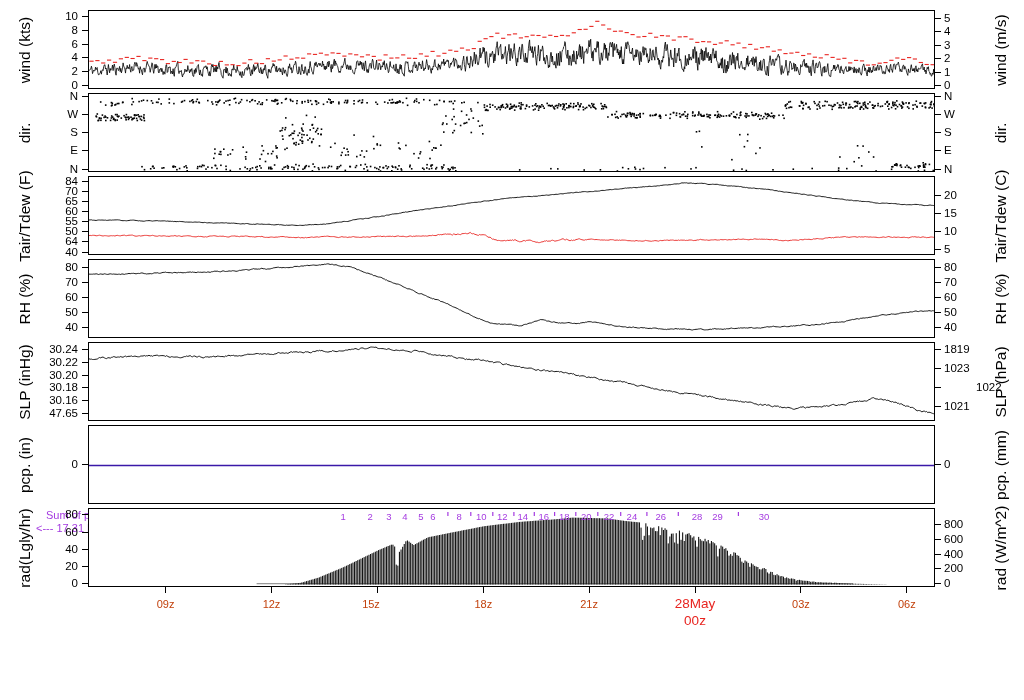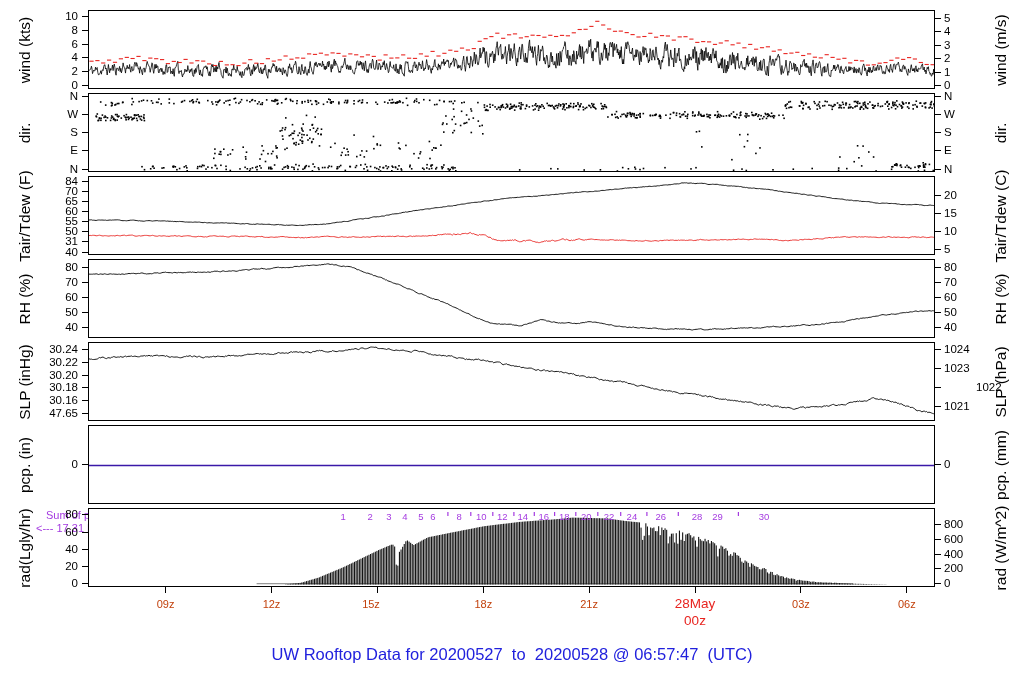--- a/index.html
+++ b/index.html
@@ -18,21 +18,20 @@
   #title-text{position:absolute;left:0;right:0;top:645px;text-align:center;
        font-size:16.5px;white-space:pre;}
 </style>
 </head>
 <body>
 
 <div id="chart">
   <div class="ann" id="wind-note" style="left: 103px; top: 8px; color: rgb(232, 36, 32);">10 min. peak winds in red</div>
   <div class="ann" id="rad-note1" style="left: 46px; top: 509px; color: rgb(164, 58, 224);">Sum of previous day</div>
   <div class="ann" id="rad-note2" style="left: 36px; top: 522px; color: rgb(164, 58, 224);">&lt;--- 17.31 MJoules/m^2</div>
-  <div id="title-text" style="color: rgb(33, 33, 221);">UW Rooftop Data for 20200527  to  20200528 @ 06:57:47  (UTC)</div>
 <div class="panel" style="left: 88px; top: 10px; width: 847px; height: 79px;">
       <svg width="847" height="79" viewBox="0 0 847 79">
         <path d="M0.0 59.5 L0.6 59.2 L1.2 58.3 L1.8 58.0 L2.4 55.2 L2.9 57.0 L3.5 62.6 L4.1 60.8 L4.7 59.1 L5.3 59.9 L5.9 59.9 L6.5 56.2 L7.1 58.7 L7.6 57.3 L8.2 56.5 L8.8 61.4 L9.4 63.7 L10.0 63.8 L10.6 62.6 L11.2 62.1 L11.8 59.7 L12.4 63.2 L12.9 60.1 L13.5 58.7 L14.1 59.6 L14.7 55.6 L15.3 54.0 L15.9 53.6 L16.5 58.0 L17.1 57.0 L17.6 60.3 L18.2 64.0 L18.8 58.7 L19.4 53.5 L20.0 58.0 L20.6 61.8 L21.2 57.4 L21.8 59.4 L22.4 58.1 L22.9 57.3 L23.5 54.0 L24.1 59.6 L24.7 55.1 L25.3 53.1 L25.9 56.6 L26.5 62.0 L27.1 64.2 L27.6 57.3 L28.2 57.4 L28.8 57.1 L29.4 59.6 L30.0 58.4 L30.6 55.4 L31.2 60.6 L31.8 57.3 L32.4 61.9 L32.9 60.0 L33.5 57.1 L34.1 51.9 L34.7 55.1 L35.3 56.3 L35.9 58.0 L36.5 62.1 L37.1 56.9 L37.6 57.6 L38.2 54.3 L38.8 57.4 L39.4 56.3 L40.0 57.9 L40.6 53.5 L41.2 58.4 L41.8 61.2 L42.3 57.3 L42.9 55.5 L43.5 59.8 L44.1 59.4 L44.7 59.2 L45.3 53.2 L45.9 51.2 L46.5 52.5 L47.1 55.4 L47.6 51.6 L48.2 53.2 L48.8 55.6 L49.4 58.2 L50.0 57.3 L50.6 62.2 L51.2 55.6 L51.8 58.3 L52.3 58.6 L52.9 61.7 L53.5 63.8 L54.1 57.9 L54.7 57.1 L55.3 57.0 L55.9 61.3 L56.5 58.6 L57.1 56.7 L57.6 53.0 L58.2 50.4 L58.8 52.9 L59.4 54.1 L60.0 55.1 L60.6 56.5 L61.2 61.3 L61.8 57.9 L62.3 56.3 L62.9 51.8 L63.5 52.6 L64.1 59.1 L64.7 62.3 L65.3 58.6 L65.9 53.4 L66.5 57.4 L67.1 53.3 L67.6 57.0 L68.2 54.9 L68.8 55.0 L69.4 61.1 L70.0 62.0 L70.6 58.5 L71.2 58.5 L71.8 57.2 L72.3 60.7 L72.9 57.4 L73.5 59.9 L74.1 63.6 L74.7 60.6 L75.3 60.9 L75.9 63.2 L76.5 57.7 L77.1 53.7 L77.6 53.7 L78.2 61.5 L78.8 60.9 L79.4 56.2 L80.0 56.8 L80.6 55.8 L81.2 56.0 L81.8 62.7 L82.3 60.8 L82.9 60.0 L83.5 63.0 L84.1 57.7 L84.7 62.9 L85.3 65.3 L85.9 56.8 L86.5 56.7 L87.1 55.6 L87.6 53.7 L88.2 51.9 L88.8 50.3 L89.4 59.4 L90.0 62.6 L90.6 59.8 L91.2 60.4 L91.8 60.5 L92.3 59.4 L92.9 63.9 L93.5 66.0 L94.1 62.9 L94.7 63.3 L95.3 62.0 L95.9 58.1 L96.5 59.4 L97.1 60.9 L97.6 58.9 L98.2 60.3 L98.8 54.6 L99.4 58.9 L100.0 59.5 L100.6 61.9 L101.2 58.4 L101.8 60.6 L102.3 59.1 L102.9 57.5 L103.5 63.5 L104.1 65.1 L104.7 65.5 L105.3 58.8 L105.9 62.7 L106.5 57.5 L107.1 61.4 L107.6 58.8 L108.2 55.4 L108.8 54.6 L109.4 53.5 L110.0 60.4 L110.6 64.0 L111.2 58.9 L111.8 61.9 L112.3 64.5 L112.9 63.4 L113.5 65.4 L114.1 58.1 L114.7 57.1 L115.3 55.7 L115.9 56.5 L116.5 55.0 L117.1 54.8 L117.6 58.1 L118.2 55.8 L118.8 60.3 L119.4 62.8 L120.0 64.8 L120.6 60.6 L121.2 65.1 L121.8 61.4 L122.3 55.3 L122.9 53.3 L123.5 56.0 L124.1 53.6 L124.7 61.1 L125.3 59.8 L125.9 56.6 L126.5 60.5 L127.1 54.7 L127.6 60.8 L128.2 56.0 L128.8 57.9 L129.4 54.0 L130.0 51.4 L130.6 56.5 L131.2 58.3 L131.8 59.5 L132.3 63.7 L132.9 64.8 L133.5 66.4 L134.1 67.2 L134.7 58.6 L135.3 58.5 L135.9 58.2 L136.5 61.6 L137.0 55.9 L137.6 62.1 L138.2 57.2 L138.8 60.7 L139.4 64.7 L140.0 62.7 L140.6 62.4 L141.2 64.7 L141.8 63.5 L142.3 65.4 L142.9 58.2 L143.5 58.0 L144.1 59.2 L144.7 54.1 L145.3 58.4 L145.9 58.3 L146.5 58.5 L147.0 61.6 L147.6 60.6 L148.2 55.3 L148.8 59.6 L149.4 59.8 L150.0 60.7 L150.6 64.1 L151.2 64.6 L151.8 60.7 L152.3 65.2 L152.9 66.7 L153.5 60.5 L154.1 63.6 L154.7 64.6 L155.3 62.8 L155.9 58.1 L156.5 57.7 L157.0 57.4 L157.6 56.5 L158.2 59.3 L158.8 56.6 L159.4 53.4 L160.0 58.2 L160.6 56.5 L161.2 62.4 L161.8 64.8 L162.3 61.8 L162.9 58.6 L163.5 63.2 L164.1 56.7 L164.7 53.6 L165.3 60.3 L165.9 55.5 L166.5 58.6 L167.0 56.7 L167.6 57.2 L168.2 55.1 L168.8 52.2 L169.4 56.3 L170.0 60.7 L170.6 61.8 L171.2 58.2 L171.8 56.5 L172.3 62.6 L172.9 58.5 L173.5 62.9 L174.1 61.7 L174.7 57.6 L175.3 59.1 L175.9 54.2 L176.5 54.1 L177.0 60.6 L177.6 64.1 L178.2 65.1 L178.8 67.3 L179.4 58.3 L180.0 61.3 L180.6 58.5 L181.2 61.0 L181.8 61.8 L182.3 58.1 L182.9 55.7 L183.5 56.1 L184.1 52.4 L184.7 55.0 L185.3 53.5 L185.9 55.5 L186.5 58.2 L187.0 60.6 L187.6 55.2 L188.2 61.1 L188.8 59.2 L189.4 59.4 L190.0 56.9 L190.6 57.2 L191.2 61.0 L191.8 57.7 L192.3 60.2 L192.9 61.2 L193.5 63.9 L194.1 56.7 L194.7 58.3 L195.3 62.3 L195.9 59.2 L196.5 59.0 L197.0 61.5 L197.6 64.2 L198.2 65.5 L198.8 62.6 L199.4 55.5 L200.0 57.2 L200.6 52.8 L201.2 56.7 L201.8 58.5 L202.3 56.6 L202.9 62.1 L203.5 60.9 L204.1 58.3 L204.7 54.4 L205.3 53.3 L205.9 53.6 L206.5 50.2 L207.0 52.0 L207.6 57.9 L208.2 61.6 L208.8 63.0 L209.4 62.7 L210.0 55.7 L210.6 59.7 L211.2 61.9 L211.8 63.7 L212.3 56.2 L212.9 53.4 L213.5 59.8 L214.1 59.2 L214.7 62.8 L215.3 62.2 L215.9 55.7 L216.5 55.9 L217.0 61.1 L217.6 63.2 L218.2 64.4 L218.8 61.2 L219.4 58.3 L220.0 62.1 L220.6 54.7 L221.2 50.5 L221.7 55.6 L222.3 57.1 L222.9 60.3 L223.5 61.5 L224.1 63.3 L224.7 60.1 L225.3 54.8 L225.9 51.9 L226.5 54.6 L227.0 50.9 L227.6 53.2 L228.2 56.1 L228.8 54.1 L229.4 52.8 L230.0 52.0 L230.6 54.5 L231.2 52.4 L231.7 53.9 L232.3 55.3 L232.9 55.8 L233.5 50.1 L234.1 54.4 L234.7 53.0 L235.3 58.4 L235.9 55.0 L236.5 58.7 L237.0 55.1 L237.6 57.7 L238.2 52.7 L238.8 50.9 L239.4 55.9 L240.0 50.0 L240.6 53.0 L241.2 55.1 L241.7 57.7 L242.3 61.2 L242.9 53.4 L243.5 57.7 L244.1 55.6 L244.7 50.9 L245.3 48.2 L245.9 54.8 L246.5 49.9 L247.0 52.9 L247.6 52.7 L248.2 54.8 L248.8 55.8 L249.4 59.1 L250.0 61.5 L250.6 60.1 L251.2 61.6 L251.7 59.7 L252.3 55.4 L252.9 54.8 L253.5 56.8 L254.1 54.8 L254.7 52.8 L255.3 50.3 L255.9 47.2 L256.5 53.7 L257.0 54.3 L257.6 58.1 L258.2 53.7 L258.8 55.7 L259.4 58.5 L260.0 54.6 L260.6 56.8 L261.2 59.0 L261.7 54.7 L262.3 57.6 L262.9 58.6 L263.5 59.2 L264.1 61.9 L264.7 62.5 L265.3 63.1 L265.9 60.5 L266.5 57.1 L267.0 57.6 L267.6 50.7 L268.2 50.1 L268.8 49.8 L269.4 54.4 L270.0 52.5 L270.6 54.3 L271.2 50.1 L271.7 53.5 L272.3 51.0 L272.9 56.4 L273.5 58.3 L274.1 51.7 L274.7 55.5 L275.3 59.8 L275.9 53.2 L276.5 49.9 L277.0 55.0 L277.6 60.4 L278.2 61.5 L278.8 58.3 L279.4 61.6 L280.0 56.3 L280.6 53.4 L281.2 52.3 L281.7 53.4 L282.3 57.4 L282.9 51.5 L283.5 48.2 L284.1 50.0 L284.7 56.8 L285.3 57.9 L285.9 58.7 L286.5 56.9 L287.0 52.8 L287.6 49.1 L288.2 57.1 L288.8 58.7 L289.4 58.3 L290.0 52.0 L290.6 52.6 L291.2 54.4 L291.7 58.8 L292.3 55.6 L292.9 54.8 L293.5 56.1 L294.1 51.4 L294.7 53.8 L295.3 49.7 L295.9 56.5 L296.5 58.8 L297.0 56.0 L297.6 52.5 L298.2 55.9 L298.8 58.2 L299.4 61.7 L300.0 60.3 L300.6 54.2 L301.2 50.5 L301.7 55.3 L302.3 56.0 L302.9 56.4 L303.5 57.1 L304.1 57.3 L304.7 53.8 L305.3 59.0 L305.9 59.1 L306.4 60.3 L307.0 52.9 L307.6 57.9 L308.2 62.1 L308.8 57.9 L309.4 59.7 L310.0 63.0 L310.6 55.6 L311.2 53.4 L311.7 58.2 L312.3 54.1 L312.9 60.2 L313.5 62.6 L314.1 62.5 L314.7 64.1 L315.3 65.2 L315.9 55.5 L316.4 51.4 L317.0 50.4 L317.6 51.3 L318.2 52.3 L318.8 50.8 L319.4 55.8 L320.0 60.6 L320.6 59.3 L321.2 61.6 L321.7 61.0 L322.3 59.2 L322.9 59.7 L323.5 61.7 L324.1 54.5 L324.7 55.2 L325.3 51.1 L325.9 50.8 L326.4 57.0 L327.0 55.9 L327.6 53.7 L328.2 59.8 L328.8 58.6 L329.4 54.6 L330.0 51.2 L330.6 54.4 L331.2 53.2 L331.7 54.6 L332.3 57.9 L332.9 55.5 L333.5 49.8 L334.1 55.5 L334.7 59.8 L335.3 59.1 L335.9 56.9 L336.4 57.9 L337.0 53.3 L337.6 48.6 L338.2 52.4 L338.8 54.8 L339.4 58.7 L340.0 54.3 L340.6 54.9 L341.2 57.3 L341.7 59.9 L342.3 62.3 L342.9 57.4 L343.5 59.0 L344.1 55.3 L344.7 56.0 L345.3 50.9 L345.9 48.5 L346.4 55.4 L347.0 56.1 L347.6 56.0 L348.2 57.2 L348.8 59.2 L349.4 52.8 L350.0 56.3 L350.6 54.1 L351.2 58.3 L351.7 55.6 L352.3 53.2 L352.9 50.6 L353.5 52.0 L354.1 52.8 L354.7 48.0 L355.3 54.5 L355.9 51.2 L356.4 52.9 L357.0 50.1 L357.6 50.3 L358.2 48.8 L358.8 50.6 L359.4 49.5 L360.0 56.5 L360.6 56.8 L361.2 55.4 L361.7 52.0 L362.3 53.5 L362.9 51.0 L363.5 50.7 L364.1 49.6 L364.7 46.9 L365.3 55.4 L365.9 50.7 L366.4 47.8 L367.0 49.1 L367.6 49.4 L368.2 54.5 L368.8 57.4 L369.4 53.9 L370.0 57.0 L370.6 55.0 L371.2 54.3 L371.7 56.7 L372.3 59.3 L372.9 57.6 L373.5 50.6 L374.1 48.6 L374.7 45.1 L375.3 53.3 L375.9 56.7 L376.4 60.3 L377.0 54.3 L377.6 45.9 L378.2 45.4 L378.8 52.3 L379.4 53.8 L380.0 52.2 L380.6 57.1 L381.2 53.6 L381.7 45.2 L382.3 47.2 L382.9 49.1 L383.5 55.4 L384.1 49.7 L384.7 49.5 L385.3 41.1 L385.9 47.0 L386.4 52.8 L387.0 43.5 L387.6 44.9 L388.2 50.6 L388.8 53.8 L389.4 53.6 L390.0 49.5 L390.6 43.6 L391.1 37.1 L391.7 46.9 L392.3 45.2 L392.9 41.7 L393.5 42.3 L394.1 36.2 L394.7 40.6 L395.3 36.9 L395.9 43.9 L396.4 52.4 L397.0 40.7 L397.6 40.8 L398.2 49.9 L398.8 54.8 L399.4 56.4 L400.0 54.0 L400.6 46.3 L401.1 42.5 L401.7 45.8 L402.3 44.3 L402.9 42.2 L403.5 40.2 L404.1 44.2 L404.7 51.9 L405.3 42.9 L405.9 49.9 L406.4 46.2 L407.0 37.7 L407.6 34.7 L408.2 30.7 L408.8 38.6 L409.4 44.2 L410.0 36.5 L410.6 36.1 L411.1 35.8 L411.7 33.3 L412.3 44.4 L412.9 48.3 L413.5 43.1 L414.1 47.5 L414.7 46.3 L415.3 41.9 L415.9 41.9 L416.4 35.5 L417.0 44.9 L417.6 53.0 L418.2 45.2 L418.8 41.2 L419.4 39.6 L420.0 33.3 L420.6 43.8 L421.1 49.8 L421.7 37.5 L422.3 37.7 L422.9 44.7 L423.5 47.5 L424.1 41.2 L424.7 38.6 L425.3 32.6 L425.9 40.7 L426.4 44.9 L427.0 51.1 L427.6 55.0 L428.2 47.2 L428.8 51.2 L429.4 41.7 L430.0 38.8 L430.6 35.9 L431.1 40.9 L431.7 48.1 L432.3 41.9 L432.9 33.3 L433.5 33.4 L434.1 41.9 L434.7 46.1 L435.3 50.8 L435.9 49.3 L436.4 42.1 L437.0 51.4 L437.6 46.7 L438.2 51.7 L438.8 45.9 L439.4 37.7 L440.0 32.0 L440.6 28.9 L441.1 39.6 L441.7 35.4 L442.3 39.3 L442.9 41.9 L443.5 35.7 L444.1 46.6 L444.7 40.6 L445.3 40.2 L445.9 35.6 L446.4 43.3 L447.0 49.4 L447.6 54.3 L448.2 45.5 L448.8 42.5 L449.4 34.3 L450.0 42.1 L450.6 50.1 L451.1 47.6 L451.7 38.5 L452.3 40.0 L452.9 39.7 L453.5 34.9 L454.1 38.5 L454.7 49.7 L455.3 46.5 L455.9 51.4 L456.4 53.1 L457.0 48.6 L457.6 44.0 L458.2 45.1 L458.8 50.9 L459.4 56.8 L460.0 54.1 L460.6 56.1 L461.1 48.4 L461.7 41.5 L462.3 41.5 L462.9 50.9 L463.5 45.1 L464.1 53.1 L464.7 53.9 L465.3 54.0 L465.9 50.4 L466.4 53.9 L467.0 57.2 L467.6 42.6 L468.2 49.9 L468.8 54.5 L469.4 42.0 L470.0 50.0 L470.6 54.6 L471.1 40.4 L471.7 47.8 L472.3 51.1 L472.9 41.3 L473.5 39.0 L474.1 38.5 L474.7 35.7 L475.3 35.1 L475.8 30.6 L476.4 31.6 L477.0 42.9 L477.6 45.1 L478.2 47.4 L478.8 39.0 L479.4 46.7 L480.0 54.1 L480.6 44.9 L481.1 44.6 L481.7 48.6 L482.3 54.5 L482.9 49.2 L483.5 43.3 L484.1 50.8 L484.7 39.7 L485.3 42.6 L485.8 51.0 L486.4 50.6 L487.0 53.2 L487.6 40.1 L488.2 48.1 L488.8 43.8 L489.4 44.2 L490.0 37.5 L490.6 33.5 L491.1 46.2 L491.7 35.3 L492.3 48.1 L492.9 46.7 L493.5 35.7 L494.1 44.0 L494.7 52.5 L495.3 40.7 L495.8 41.2 L496.4 41.1 L497.0 40.1 L497.6 37.7 L498.2 42.6 L498.8 41.5 L499.4 35.8 L500.0 29.4 L500.6 35.9 L501.1 33.0 L501.7 28.2 L502.3 41.9 L502.9 47.1 L503.5 40.6 L504.1 50.1 L504.7 39.7 L505.3 38.9 L505.8 37.0 L506.4 37.7 L507.0 41.2 L507.6 35.1 L508.2 30.4 L508.8 36.6 L509.4 30.8 L510.0 45.6 L510.6 52.2 L511.1 53.7 L511.7 50.1 L512.3 41.8 L512.9 46.5 L513.5 49.4 L514.1 42.5 L514.7 39.1 L515.3 32.2 L515.8 38.4 L516.4 33.8 L517.0 47.3 L517.6 37.0 L518.2 46.1 L518.8 49.5 L519.4 41.8 L520.0 44.6 L520.6 34.3 L521.1 31.5 L521.7 31.7 L522.3 36.1 L522.9 32.9 L523.5 31.1 L524.1 45.8 L524.7 35.1 L525.3 32.5 L525.8 39.4 L526.4 37.1 L527.0 36.1 L527.6 33.3 L528.2 41.9 L528.8 37.9 L529.4 44.0 L530.0 41.0 L530.6 47.6 L531.1 39.2 L531.7 46.5 L532.3 35.6 L532.9 47.4 L533.5 53.0 L534.1 48.3 L534.7 53.0 L535.3 45.1 L535.8 38.8 L536.4 35.3 L537.0 31.4 L537.6 37.9 L538.2 33.8 L538.8 30.7 L539.4 33.2 L540.0 34.4 L540.6 40.4 L541.1 42.3 L541.7 41.3 L542.3 42.9 L542.9 40.0 L543.5 37.0 L544.1 46.5 L544.7 49.5 L545.3 43.9 L545.8 45.6 L546.4 46.1 L547.0 38.6 L547.6 45.8 L548.2 38.8 L548.8 39.7 L549.4 43.0 L550.0 49.4 L550.6 53.9 L551.1 40.5 L551.7 49.6 L552.3 50.7 L552.9 41.8 L553.5 41.3 L554.1 35.6 L554.7 44.2 L555.3 43.8 L555.8 36.6 L556.4 38.6 L557.0 37.5 L557.6 46.2 L558.2 42.6 L558.8 46.3 L559.4 51.9 L560.0 48.9 L560.5 50.2 L561.1 37.5 L561.7 40.4 L562.3 47.6 L562.9 49.2 L563.5 39.8 L564.1 38.8 L564.7 46.0 L565.3 45.7 L565.8 49.2 L566.4 39.8 L567.0 35.9 L567.6 40.9 L568.2 46.4 L568.8 48.8 L569.4 47.2 L570.0 53.6 L570.5 48.9 L571.1 55.4 L571.7 58.2 L572.3 50.8 L572.9 49.0 L573.5 51.3 L574.1 45.5 L574.7 47.0 L575.3 38.6 L575.8 33.4 L576.4 31.0 L577.0 39.8 L577.6 38.7 L578.2 33.4 L578.8 39.8 L579.4 45.7 L580.0 55.2 L580.5 47.9 L581.1 46.0 L581.7 38.9 L582.3 45.0 L582.9 48.6 L583.5 47.2 L584.1 47.2 L584.7 56.0 L585.3 45.2 L585.8 37.0 L586.4 50.9 L587.0 51.9 L587.6 50.4 L588.2 42.3 L588.8 45.2 L589.4 40.2 L590.0 37.0 L590.5 49.7 L591.1 48.1 L591.7 48.4 L592.3 53.0 L592.9 57.1 L593.5 58.6 L594.1 58.2 L594.7 60.6 L595.3 55.7 L595.8 57.9 L596.4 44.5 L597.0 54.5 L597.6 54.7 L598.2 47.5 L598.8 51.7 L599.4 53.8 L600.0 43.0 L600.5 49.1 L601.1 46.8 L601.7 45.9 L602.3 49.2 L602.9 47.4 L603.5 45.0 L604.1 38.2 L604.7 47.5 L605.3 38.8 L605.8 35.7 L606.4 40.1 L607.0 51.9 L607.6 40.5 L608.2 53.0 L608.8 59.3 L609.4 46.6 L610.0 52.4 L610.5 53.4 L611.1 42.0 L611.7 42.7 L612.3 37.8 L612.9 48.8 L613.5 39.3 L614.1 50.1 L614.7 46.9 L615.3 40.2 L615.8 49.2 L616.4 41.9 L617.0 36.5 L617.6 45.0 L618.2 46.9 L618.8 41.9 L619.4 41.2 L620.0 49.9 L620.5 45.4 L621.1 49.0 L621.7 43.0 L622.3 52.0 L622.9 45.7 L623.5 40.5 L624.1 37.4 L624.7 40.1 L625.3 47.3 L625.8 42.9 L626.4 47.0 L627.0 39.8 L627.6 49.3 L628.2 50.5 L628.8 51.4 L629.4 57.1 L630.0 53.4 L630.5 57.0 L631.1 51.8 L631.7 54.3 L632.3 47.7 L632.9 57.3 L633.5 46.7 L634.1 57.1 L634.7 62.0 L635.2 57.6 L635.8 48.5 L636.4 58.1 L637.0 62.1 L637.6 54.0 L638.2 60.4 L638.8 50.2 L639.4 57.7 L640.0 54.5 L640.5 46.0 L641.1 43.7 L641.7 46.8 L642.3 54.1 L642.9 47.7 L643.5 41.5 L644.1 52.4 L644.7 43.9 L645.2 45.1 L645.8 53.8 L646.4 58.2 L647.0 46.5 L647.6 45.4 L648.2 49.5 L648.8 42.2 L649.4 51.9 L650.0 57.1 L650.5 57.3 L651.1 54.4 L651.7 53.4 L652.3 50.1 L652.9 53.6 L653.5 57.4 L654.1 57.9 L654.7 57.2 L655.2 56.1 L655.8 59.1 L656.4 57.2 L657.0 55.6 L657.6 47.1 L658.2 53.5 L658.8 44.8 L659.4 55.3 L660.0 52.2 L660.5 52.8 L661.1 49.8 L661.7 49.5 L662.3 50.4 L662.9 47.2 L663.5 53.8 L664.1 45.8 L664.7 47.5 L665.2 55.3 L665.8 47.7 L666.4 51.5 L667.0 45.6 L667.6 51.2 L668.2 58.6 L668.8 59.9 L669.4 58.4 L670.0 55.5 L670.5 51.1 L671.1 59.3 L671.7 49.5 L672.3 57.9 L672.9 59.7 L673.5 56.0 L674.1 49.3 L674.7 48.0 L675.2 48.3 L675.8 58.6 L676.4 61.2 L677.0 63.9 L677.6 64.0 L678.2 55.2 L678.8 60.9 L679.4 65.0 L680.0 52.3 L680.5 49.3 L681.1 44.7 L681.7 49.1 L682.3 54.3 L682.9 53.6 L683.5 48.4 L684.1 48.0 L684.7 51.1 L685.2 54.8 L685.8 52.0 L686.4 48.1 L687.0 47.7 L687.6 49.3 L688.2 46.2 L688.8 44.4 L689.4 43.2 L690.0 46.3 L690.5 45.5 L691.1 55.9 L691.7 60.1 L692.3 63.6 L692.9 54.5 L693.5 59.6 L694.1 62.3 L694.7 61.0 L695.2 58.8 L695.8 57.3 L696.4 55.1 L697.0 49.1 L697.6 55.0 L698.2 59.4 L698.8 64.4 L699.4 60.3 L700.0 61.4 L700.5 53.0 L701.1 50.2 L701.7 51.8 L702.3 52.2 L702.9 58.6 L703.5 57.0 L704.1 57.6 L704.7 52.0 L705.2 52.4 L705.8 60.3 L706.4 53.0 L707.0 55.3 L707.6 60.2 L708.2 56.1 L708.8 57.8 L709.4 60.0 L710.0 62.5 L710.5 64.0 L711.1 62.2 L711.7 53.6 L712.3 55.6 L712.9 55.9 L713.5 54.5 L714.1 50.0 L714.7 50.1 L715.2 48.3 L715.8 55.2 L716.4 52.6 L717.0 56.4 L717.6 52.1 L718.2 56.7 L718.8 54.7 L719.4 55.1 L719.9 61.1 L720.5 61.8 L721.1 55.4 L721.7 61.8 L722.3 64.8 L722.9 56.5 L723.5 51.6 L724.1 48.9 L724.7 55.2 L725.2 60.4 L725.8 62.2 L726.4 55.2 L727.0 52.2 L727.6 52.2 L728.2 57.0 L728.8 56.4 L729.4 54.8 L729.9 51.8 L730.5 50.5 L731.1 52.4 L731.7 57.3 L732.3 62.9 L732.9 65.2 L733.5 58.2 L734.1 56.6 L734.7 55.8 L735.2 61.7 L735.8 55.3 L736.4 60.8 L737.0 60.9 L737.6 60.7 L738.2 56.2 L738.8 52.6 L739.4 60.2 L739.9 63.3 L740.5 65.1 L741.1 65.3 L741.7 65.7 L742.3 59.1 L742.9 59.9 L743.5 58.7 L744.1 58.1 L744.7 54.0 L745.2 57.8 L745.8 54.3 L746.4 59.9 L747.0 58.5 L747.6 56.0 L748.2 56.3 L748.8 53.4 L749.4 54.0 L749.9 58.1 L750.5 59.6 L751.1 62.1 L751.7 55.6 L752.3 55.2 L752.9 59.6 L753.5 58.9 L754.1 61.8 L754.7 62.8 L755.2 58.9 L755.8 58.5 L756.4 57.1 L757.0 55.5 L757.6 60.2 L758.2 60.8 L758.8 59.6 L759.4 60.3 L759.9 55.5 L760.5 59.6 L761.1 55.8 L761.7 59.2 L762.3 56.7 L762.9 56.8 L763.5 57.1 L764.1 58.5 L764.7 61.7 L765.2 55.9 L765.8 61.6 L766.4 58.8 L767.0 57.5 L767.6 62.1 L768.2 58.4 L768.8 58.8 L769.4 61.5 L769.9 56.7 L770.5 57.1 L771.1 62.1 L771.7 62.0 L772.3 64.2 L772.9 62.2 L773.5 56.1 L774.1 54.5 L774.7 52.9 L775.2 54.3 L775.8 59.8 L776.4 56.9 L777.0 59.4 L777.6 63.3 L778.2 65.0 L778.8 58.8 L779.4 61.0 L779.9 56.1 L780.5 61.4 L781.1 56.4 L781.7 59.6 L782.3 61.8 L782.9 59.2 L783.5 61.1 L784.1 55.9 L784.7 54.9 L785.2 59.7 L785.8 59.1 L786.4 59.5 L787.0 56.5 L787.6 59.5 L788.2 55.2 L788.8 53.8 L789.4 58.3 L789.9 59.2 L790.5 58.5 L791.1 54.3 L791.7 55.3 L792.3 55.0 L792.9 59.1 L793.5 62.3 L794.1 62.8 L794.7 60.2 L795.2 60.6 L795.8 63.0 L796.4 62.7 L797.0 57.6 L797.6 54.4 L798.2 57.3 L798.8 57.6 L799.4 60.3 L799.9 58.5 L800.5 61.4 L801.1 55.2 L801.7 53.3 L802.3 58.8 L802.9 58.5 L803.5 61.4 L804.1 56.9 L804.6 53.3 L805.2 53.0 L805.8 53.3 L806.4 58.4 L807.0 54.8 L807.6 53.4 L808.2 53.8 L808.8 52.4 L809.4 51.1 L809.9 53.9 L810.5 56.5 L811.1 60.5 L811.7 58.2 L812.3 59.9 L812.9 60.9 L813.5 55.6 L814.1 54.4 L814.6 54.0 L815.2 58.3 L815.8 55.3 L816.4 57.0 L817.0 58.1 L817.6 61.2 L818.2 62.8 L818.8 64.4 L819.4 57.9 L819.9 60.5 L820.5 61.3 L821.1 61.6 L821.7 56.4 L822.3 53.7 L822.9 57.5 L823.5 60.0 L824.1 57.7 L824.6 59.8 L825.2 57.4 L825.8 61.3 L826.4 56.3 L827.0 54.8 L827.6 60.2 L828.2 58.4 L828.8 61.0 L829.4 57.1 L829.9 57.3 L830.5 57.8 L831.1 58.2 L831.7 57.6 L832.3 55.1 L832.9 53.9 L833.5 52.8 L834.1 59.0 L834.6 58.4 L835.2 56.0 L835.8 60.6 L836.4 59.0 L837.0 62.9 L837.6 59.8 L838.2 56.3 L838.8 57.8 L839.4 55.7 L839.9 60.3 L840.5 60.9 L841.1 63.4 L841.7 62.3 L842.3 65.2 L842.9 64.8 L843.5 62.0 L844.1 63.4 L844.6 58.2 L845.2 63.1 L845.8 63.5 L846.4 62.0 L847.0 64.6" fill="none" stroke="#000000" stroke-width="0.8"></path>
         <line x1="0.4" x2="4.6" y1="50.2" y2="50.2" stroke="#e82420" stroke-width="1.1"></line>
         <line x1="6.3" x2="10.5" y1="49.6" y2="49.6" stroke="#e82420" stroke-width="1.1"></line>
         <line x1="12.1" x2="16.3" y1="52.0" y2="52.0" stroke="#e82420" stroke-width="1.1"></line>
         <line x1="18.0" x2="22.2" y1="49.1" y2="49.1" stroke="#e82420" stroke-width="1.1"></line>
         <line x1="23.9" x2="28.1" y1="51.3" y2="51.3" stroke="#e82420" stroke-width="1.1"></line>
         <line x1="29.8" x2="34.0" y1="47.8" y2="47.8" stroke="#e82420" stroke-width="1.1"></line>
         <line x1="35.7" x2="39.9" y1="46.4" y2="46.4" stroke="#e82420" stroke-width="1.1"></line>
@@ -1262,21 +1261,21 @@
     <div class="rot" style="left: 1001px; top: 132.5px;">dir.</div>
     <div class="panel" style="left: 88px; top: 176px; width: 847px; height: 79px;">
       <svg width="847" height="79" viewBox="0 0 847 79">
         <path d="M0.0 43.0 L1.2 42.9 L2.4 42.8 L3.5 43.2 L4.7 43.2 L5.9 43.3 L7.1 43.5 L8.2 43.2 L9.4 43.0 L10.6 43.0 L11.8 43.1 L12.9 43.0 L14.1 43.1 L15.3 43.2 L16.5 43.1 L17.6 43.4 L18.8 43.3 L20.0 43.1 L21.2 43.0 L22.4 43.2 L23.5 43.0 L24.7 43.0 L25.9 42.9 L27.1 42.9 L28.2 42.8 L29.4 42.9 L30.6 43.0 L31.8 43.4 L32.9 43.6 L34.1 43.7 L35.3 43.6 L36.5 43.7 L37.6 43.8 L38.8 43.6 L40.0 43.5 L41.2 43.2 L42.3 43.2 L43.5 43.1 L44.7 43.1 L45.9 43.3 L47.1 43.5 L48.2 43.6 L49.4 43.9 L50.6 43.7 L51.8 44.0 L52.9 44.0 L54.1 44.2 L55.3 44.2 L56.5 43.9 L57.6 43.7 L58.8 43.7 L60.0 43.6 L61.2 43.7 L62.3 43.9 L63.5 44.1 L64.7 43.9 L65.9 43.8 L67.1 43.7 L68.2 43.6 L69.4 43.9 L70.6 43.9 L71.8 44.0 L72.9 43.9 L74.1 43.9 L75.3 43.8 L76.5 44.0 L77.6 44.2 L78.8 44.0 L80.0 44.3 L81.2 44.2 L82.3 44.4 L83.5 44.3 L84.7 44.6 L85.9 44.4 L87.1 44.7 L88.2 44.5 L89.4 44.6 L90.6 44.4 L91.8 44.5 L92.9 44.6 L94.1 44.7 L95.3 44.9 L96.5 45.1 L97.6 45.0 L98.8 45.1 L100.0 45.1 L101.2 45.1 L102.3 45.1 L103.5 45.3 L104.7 45.2 L105.9 45.0 L107.1 45.1 L108.2 45.2 L109.4 45.1 L110.6 45.1 L111.8 45.4 L112.9 45.5 L114.1 45.7 L115.3 45.4 L116.5 45.5 L117.6 45.8 L118.8 45.9 L120.0 45.7 L121.2 45.8 L122.3 45.8 L123.5 46.0 L124.7 46.2 L125.9 46.0 L127.0 46.0 L128.2 45.9 L129.4 45.9 L130.6 46.0 L131.8 45.8 L132.9 45.8 L134.1 45.9 L135.3 46.0 L136.5 45.8 L137.6 45.8 L138.8 46.2 L140.0 46.1 L141.2 46.3 L142.3 46.1 L143.5 46.2 L144.7 46.1 L145.9 46.3 L147.0 46.4 L148.2 46.6 L149.4 46.6 L150.6 46.8 L151.8 47.0 L152.9 46.8 L154.1 46.7 L155.3 46.9 L156.5 46.6 L157.6 46.5 L158.8 46.6 L160.0 47.0 L161.2 47.2 L162.3 47.3 L163.5 47.4 L164.7 47.2 L165.9 47.4 L167.0 47.1 L168.2 46.8 L169.4 47.0 L170.6 47.2 L171.8 47.2 L172.9 47.0 L174.1 47.3 L175.3 47.3 L176.5 47.4 L177.6 47.4 L178.8 47.3 L180.0 47.2 L181.2 47.4 L182.3 47.7 L183.5 47.7 L184.7 47.9 L185.9 47.9 L187.0 47.7 L188.2 47.6 L189.4 47.4 L190.6 47.8 L191.8 47.7 L192.9 47.9 L194.1 48.1 L195.3 48.3 L196.5 48.4 L197.6 48.1 L198.8 48.3 L200.0 48.2 L201.2 48.2 L202.3 48.0 L203.5 48.0 L204.7 48.2 L205.9 48.3 L207.0 48.4 L208.2 48.5 L209.4 48.5 L210.6 48.3 L211.7 48.3 L212.9 48.4 L214.1 48.4 L215.3 48.3 L216.5 48.0 L217.6 48.1 L218.8 47.9 L220.0 47.7 L221.2 47.6 L222.3 47.8 L223.5 47.6 L224.7 47.7 L225.9 47.4 L227.0 47.5 L228.2 47.6 L229.4 47.6 L230.6 47.5 L231.7 47.3 L232.9 47.4 L234.1 47.1 L235.3 47.1 L236.5 47.3 L237.6 46.8 L238.8 46.8 L240.0 46.7 L241.2 46.6 L242.3 46.3 L243.5 46.0 L244.7 45.8 L245.9 45.8 L247.0 45.4 L248.2 45.2 L249.4 45.3 L250.6 45.1 L251.7 45.1 L252.9 45.0 L254.1 44.5 L255.3 44.4 L256.5 44.5 L257.6 44.5 L258.8 44.5 L260.0 44.1 L261.2 43.8 L262.3 43.5 L263.5 43.0 L264.7 42.7 L265.9 42.7 L267.0 42.5 L268.2 42.2 L269.4 42.0 L270.6 41.8 L271.7 41.7 L272.9 41.9 L274.1 42.0 L275.3 41.6 L276.5 41.3 L277.6 41.4 L278.8 41.4 L280.0 41.3 L281.2 40.8 L282.3 40.5 L283.5 40.1 L284.7 39.8 L285.9 39.8 L287.0 40.0 L288.2 39.7 L289.4 39.8 L290.6 39.6 L291.7 39.4 L292.9 39.0 L294.1 39.1 L295.3 39.1 L296.4 38.5 L297.6 38.1 L298.8 38.1 L300.0 38.1 L301.2 37.6 L302.3 37.4 L303.5 37.0 L304.7 37.0 L305.9 36.8 L307.0 36.8 L308.2 36.7 L309.4 36.6 L310.6 36.2 L311.7 36.1 L312.9 35.7 L314.1 35.3 L315.3 35.4 L316.4 34.9 L317.6 35.1 L318.8 35.0 L320.0 34.6 L321.2 34.5 L322.3 34.4 L323.5 34.0 L324.7 33.6 L325.9 33.7 L327.0 33.3 L328.2 33.5 L329.4 33.2 L330.6 33.0 L331.7 32.7 L332.9 32.8 L334.1 32.7 L335.3 32.3 L336.4 32.0 L337.6 31.9 L338.8 31.8 L340.0 32.0 L341.2 31.9 L342.3 31.4 L343.5 31.3 L344.7 31.1 L345.9 30.8 L347.0 30.7 L348.2 30.7 L349.4 30.6 L350.6 30.5 L351.7 30.3 L352.9 30.3 L354.1 29.8 L355.3 29.8 L356.4 29.7 L357.6 29.5 L358.8 29.0 L360.0 29.0 L361.2 29.1 L362.3 29.0 L363.5 29.0 L364.7 28.5 L365.9 28.5 L367.0 28.4 L368.2 27.9 L369.4 27.7 L370.6 27.6 L371.7 27.3 L372.9 27.1 L374.1 27.1 L375.3 27.0 L376.4 26.8 L377.6 26.4 L378.8 26.2 L380.0 26.1 L381.2 26.0 L382.3 25.7 L383.5 25.6 L384.7 25.5 L385.9 25.3 L387.0 25.3 L388.2 25.3 L389.4 25.0 L390.6 25.0 L391.7 25.0 L392.9 24.6 L394.1 24.2 L395.3 23.9 L396.4 23.9 L397.6 24.0 L398.8 23.9 L400.0 24.0 L401.1 23.5 L402.3 23.6 L403.5 23.5 L404.7 23.0 L405.9 22.7 L407.0 22.9 L408.2 22.7 L409.4 22.5 L410.6 22.4 L411.7 22.0 L412.9 21.8 L414.1 21.8 L415.3 21.5 L416.4 21.5 L417.6 21.3 L418.8 21.2 L420.0 21.0 L421.1 20.8 L422.3 20.9 L423.5 20.6 L424.7 20.7 L425.9 20.6 L427.0 20.6 L428.2 20.3 L429.4 20.4 L430.6 20.3 L431.7 20.1 L432.9 19.9 L434.1 19.9 L435.3 19.6 L436.4 19.6 L437.6 19.6 L438.8 19.4 L440.0 19.4 L441.1 19.5 L442.3 19.6 L443.5 19.6 L444.7 19.2 L445.9 19.3 L447.0 19.2 L448.2 19.3 L449.4 18.8 L450.6 18.8 L451.7 18.7 L452.9 18.4 L454.1 18.4 L455.3 18.4 L456.4 18.2 L457.6 18.0 L458.8 18.2 L460.0 18.2 L461.1 17.9 L462.3 17.7 L463.5 17.5 L464.7 17.6 L465.9 17.5 L467.0 17.2 L468.2 17.4 L469.4 17.2 L470.6 16.9 L471.7 16.7 L472.9 16.8 L474.1 16.9 L475.3 16.5 L476.4 16.4 L477.6 16.3 L478.8 16.0 L480.0 16.0 L481.1 15.9 L482.3 15.6 L483.5 15.8 L484.7 15.8 L485.8 15.5 L487.0 15.2 L488.2 15.3 L489.4 15.5 L490.6 15.2 L491.7 15.2 L492.9 14.8 L494.1 14.7 L495.3 14.6 L496.4 14.6 L497.6 14.8 L498.8 14.9 L500.0 14.7 L501.1 14.6 L502.3 14.6 L503.5 14.6 L504.7 14.5 L505.8 14.1 L507.0 14.1 L508.2 14.2 L509.4 14.1 L510.6 14.0 L511.7 13.6 L512.9 13.4 L514.1 13.4 L515.3 13.5 L516.4 13.3 L517.6 13.0 L518.8 12.9 L520.0 12.8 L521.1 12.5 L522.3 12.7 L523.5 12.6 L524.7 12.4 L525.8 12.1 L527.0 12.1 L528.2 12.2 L529.4 12.2 L530.6 12.0 L531.7 11.8 L532.9 11.8 L534.1 11.5 L535.3 11.3 L536.4 11.0 L537.6 11.2 L538.8 10.9 L540.0 11.0 L541.1 10.7 L542.3 10.9 L543.5 10.7 L544.7 10.4 L545.8 10.5 L547.0 10.7 L548.2 10.7 L549.4 10.3 L550.6 10.3 L551.7 10.1 L552.9 10.1 L554.1 9.7 L555.3 9.9 L556.4 9.6 L557.6 9.6 L558.8 9.6 L560.0 9.2 L561.1 9.3 L562.3 9.5 L563.5 9.4 L564.7 9.2 L565.8 9.1 L567.0 9.2 L568.2 8.8 L569.4 8.8 L570.5 8.8 L571.7 8.4 L572.9 8.4 L574.1 8.1 L575.3 8.0 L576.4 7.9 L577.6 7.9 L578.8 8.0 L580.0 7.7 L581.1 7.8 L582.3 7.5 L583.5 7.4 L584.7 7.1 L585.8 6.9 L587.0 7.0 L588.2 6.8 L589.4 6.9 L590.5 6.7 L591.7 6.3 L592.9 5.8 L594.1 6.0 L595.3 5.8 L596.4 5.9 L597.6 5.8 L598.8 6.2 L600.0 6.2 L601.1 6.0 L602.3 6.0 L603.5 6.4 L604.7 6.3 L605.8 6.6 L607.0 6.6 L608.2 6.3 L609.4 6.4 L610.5 6.3 L611.7 6.3 L612.9 6.2 L614.1 6.5 L615.3 6.4 L616.4 6.6 L617.6 7.0 L618.8 7.4 L620.0 7.5 L621.1 7.4 L622.3 7.4 L623.5 7.2 L624.7 7.3 L625.8 7.4 L627.0 7.3 L628.2 7.3 L629.4 7.6 L630.5 7.9 L631.7 7.9 L632.9 8.2 L634.1 8.2 L635.3 8.5 L636.4 8.4 L637.6 8.7 L638.8 9.0 L640.0 8.9 L641.1 9.0 L642.3 8.8 L643.5 9.1 L644.7 9.0 L645.8 9.1 L647.0 9.3 L648.2 9.3 L649.4 9.3 L650.5 9.6 L651.7 9.5 L652.9 9.9 L654.1 10.3 L655.2 10.2 L656.4 10.6 L657.6 10.4 L658.8 10.8 L660.0 11.1 L661.1 10.9 L662.3 11.2 L663.5 11.2 L664.7 11.0 L665.8 11.2 L667.0 11.6 L668.2 11.6 L669.4 11.7 L670.5 11.5 L671.7 11.8 L672.9 11.9 L674.1 12.0 L675.2 12.2 L676.4 12.1 L677.6 12.4 L678.8 12.3 L680.0 12.4 L681.1 12.8 L682.3 12.8 L683.5 12.9 L684.7 13.3 L685.8 13.7 L687.0 13.6 L688.2 13.8 L689.4 14.3 L690.5 14.2 L691.7 14.4 L692.9 14.6 L694.1 14.9 L695.2 15.2 L696.4 15.1 L697.6 15.1 L698.8 15.3 L700.0 15.4 L701.1 15.5 L702.3 15.8 L703.5 16.0 L704.7 16.1 L705.8 16.4 L707.0 16.2 L708.2 16.3 L709.4 16.7 L710.5 16.7 L711.7 17.1 L712.9 17.4 L714.1 17.2 L715.2 17.2 L716.4 17.5 L717.6 17.8 L718.8 18.2 L720.0 18.1 L721.1 18.0 L722.3 18.0 L723.5 18.4 L724.7 18.6 L725.8 18.9 L727.0 19.3 L728.2 19.2 L729.4 19.0 L730.5 19.0 L731.7 19.3 L732.9 19.7 L734.1 19.6 L735.2 19.8 L736.4 19.9 L737.6 20.3 L738.8 20.6 L739.9 20.6 L741.1 20.8 L742.3 21.0 L743.5 21.5 L744.7 21.5 L745.8 21.6 L747.0 21.6 L748.2 21.7 L749.4 21.8 L750.5 21.9 L751.7 22.1 L752.9 22.0 L754.1 22.2 L755.2 22.6 L756.4 22.8 L757.6 23.1 L758.8 22.9 L759.9 23.2 L761.1 23.2 L762.3 23.1 L763.5 23.4 L764.7 23.8 L765.8 23.7 L767.0 23.8 L768.2 23.7 L769.4 23.8 L770.5 24.2 L771.7 24.1 L772.9 24.5 L774.1 24.4 L775.2 24.5 L776.4 24.5 L777.6 24.6 L778.8 24.6 L779.9 24.6 L781.1 25.0 L782.3 25.1 L783.5 25.3 L784.7 25.7 L785.8 25.8 L787.0 26.1 L788.2 26.0 L789.4 26.3 L790.5 26.5 L791.7 26.4 L792.9 26.1 L794.1 26.1 L795.2 26.2 L796.4 26.2 L797.6 26.1 L798.8 26.3 L799.9 26.5 L801.1 26.5 L802.3 26.4 L803.5 26.5 L804.7 26.6 L805.8 26.6 L807.0 26.7 L808.2 27.1 L809.4 27.0 L810.5 27.2 L811.7 27.5 L812.9 27.6 L814.1 27.6 L815.2 27.4 L816.4 27.6 L817.6 27.8 L818.8 27.7 L819.9 27.7 L821.1 27.7 L822.3 27.8 L823.5 27.6 L824.6 27.5 L825.8 27.4 L827.0 27.4 L828.2 27.5 L829.4 27.5 L830.5 27.9 L831.7 27.8 L832.9 28.0 L834.1 28.3 L835.2 28.6 L836.4 28.5 L837.6 28.5 L838.8 28.5 L839.9 28.2 L841.1 28.0 L842.3 28.3 L843.5 28.4 L844.6 28.5 L845.8 28.4" fill="none" stroke="#000000" stroke-width="0.9"></path>
         <path d="M0.0 58.6 L1.2 58.4 L2.4 58.6 L3.5 58.3 L4.7 58.3 L5.9 58.4 L7.1 58.8 L8.2 58.7 L9.4 58.4 L10.6 58.2 L11.8 58.5 L12.9 58.8 L14.1 59.0 L15.3 58.7 L16.5 58.7 L17.6 58.8 L18.8 59.0 L20.0 59.1 L21.2 58.8 L22.4 58.7 L23.5 58.8 L24.7 58.7 L25.9 59.0 L27.1 58.6 L28.2 58.3 L29.4 58.6 L30.6 58.8 L31.8 58.8 L32.9 58.4 L34.1 58.3 L35.3 58.1 L36.5 58.6 L37.6 58.7 L38.8 58.4 L40.0 58.2 L41.2 58.2 L42.3 58.1 L43.5 58.1 L44.7 58.6 L45.9 59.0 L47.1 59.2 L48.2 59.1 L49.4 58.8 L50.6 58.7 L51.8 59.1 L52.9 58.8 L54.1 58.7 L55.3 58.4 L56.5 58.4 L57.6 58.4 L58.8 58.5 L60.0 58.8 L61.2 58.8 L62.3 58.6 L63.5 58.3 L64.7 58.6 L65.9 59.0 L67.1 59.1 L68.2 59.3 L69.4 58.9 L70.6 58.7 L71.8 59.0 L72.9 59.1 L74.1 58.8 L75.3 58.8 L76.5 59.0 L77.6 59.3 L78.8 59.2 L80.0 59.4 L81.2 59.1 L82.3 58.9 L83.5 58.9 L84.7 58.9 L85.9 58.5 L87.1 59.0 L88.2 59.2 L89.4 58.8 L90.6 58.9 L91.8 59.3 L92.9 59.5 L94.1 59.1 L95.3 59.0 L96.5 58.9 L97.6 58.8 L98.8 58.7 L100.0 58.9 L101.2 58.9 L102.3 59.3 L103.5 59.6 L104.7 59.7 L105.9 59.8 L107.1 59.9 L108.2 59.6 L109.4 59.3 L110.6 59.5 L111.8 59.4 L112.9 59.6 L114.1 59.9 L115.3 60.0 L116.5 59.7 L117.6 60.0 L118.8 59.7 L120.0 59.2 L121.2 59.0 L122.3 59.0 L123.5 58.9 L124.7 58.7 L125.9 58.8 L127.0 59.0 L128.2 59.3 L129.4 59.4 L130.6 59.2 L131.8 59.2 L132.9 59.3 L134.1 59.1 L135.3 59.5 L136.5 59.5 L137.6 59.8 L138.8 60.0 L140.0 60.0 L141.2 59.5 L142.3 59.1 L143.5 59.0 L144.7 59.0 L145.9 58.9 L147.0 59.3 L148.2 59.2 L149.4 59.5 L150.6 59.7 L151.8 59.2 L152.9 59.2 L154.1 59.3 L155.3 59.2 L156.5 58.9 L157.6 59.0 L158.8 59.2 L160.0 59.6 L161.2 59.7 L162.3 59.6 L163.5 59.8 L164.7 59.8 L165.9 60.1 L167.0 59.8 L168.2 59.6 L169.4 59.5 L170.6 59.5 L171.8 59.7 L172.9 59.3 L174.1 59.9 L175.3 60.2 L176.5 60.4 L177.6 60.3 L178.8 60.4 L180.0 60.4 L181.2 60.1 L182.3 60.0 L183.5 60.1 L184.7 60.3 L185.9 60.3 L187.0 60.0 L188.2 60.2 L189.4 59.9 L190.6 59.8 L191.8 59.5 L192.9 59.6 L194.1 59.5 L195.3 59.7 L196.5 60.0 L197.6 59.9 L198.8 60.1 L200.0 60.4 L201.2 60.3 L202.3 60.4 L203.5 60.5 L204.7 60.4 L205.9 60.6 L207.0 60.7 L208.2 60.5 L209.4 60.2 L210.6 60.6 L211.7 60.9 L212.9 60.5 L214.1 60.8 L215.3 60.9 L216.5 60.4 L217.6 60.8 L218.8 60.5 L220.0 60.5 L221.2 60.3 L222.3 60.0 L223.5 60.1 L224.7 60.4 L225.9 60.1 L227.0 60.0 L228.2 59.8 L229.4 60.2 L230.6 60.0 L231.7 59.7 L232.9 59.5 L234.1 59.5 L235.3 59.3 L236.5 59.4 L237.6 59.2 L238.8 59.1 L240.0 59.4 L241.2 59.6 L242.3 59.6 L243.5 59.6 L244.7 59.6 L245.9 59.8 L247.0 60.1 L248.2 60.3 L249.4 60.6 L250.6 60.3 L251.7 60.0 L252.9 59.6 L254.1 60.0 L255.3 60.1 L256.5 60.0 L257.6 60.2 L258.8 60.5 L260.0 60.0 L261.2 60.2 L262.3 60.1 L263.5 59.7 L264.7 59.6 L265.9 60.0 L267.0 60.1 L268.2 60.2 L269.4 60.2 L270.6 60.4 L271.7 60.4 L272.9 60.3 L274.1 59.8 L275.3 60.0 L276.5 60.2 L277.6 59.9 L278.8 59.9 L280.0 60.2 L281.2 60.2 L282.3 59.7 L283.5 59.5 L284.7 59.5 L285.9 59.7 L287.0 59.5 L288.2 59.2 L289.4 59.2 L290.6 59.3 L291.7 59.1 L292.9 59.7 L294.1 59.3 L295.3 59.3 L296.4 59.7 L297.6 59.4 L298.8 59.3 L300.0 59.3 L301.2 59.2 L302.3 59.5 L303.5 59.2 L304.7 59.5 L305.9 59.6 L307.0 59.3 L308.2 59.0 L309.4 58.9 L310.6 59.4 L311.7 59.4 L312.9 59.4 L314.1 59.2 L315.3 59.5 L316.4 59.7 L317.6 59.8 L318.8 59.6 L320.0 59.2 L321.2 58.9 L322.3 59.2 L323.5 59.6 L324.7 59.1 L325.9 59.4 L327.0 58.9 L328.2 59.1 L329.4 59.0 L330.6 59.1 L331.7 59.2 L332.9 59.1 L334.1 58.8 L335.3 59.1 L336.4 58.9 L337.6 59.1 L338.8 59.0 L340.0 58.6 L341.2 58.6 L342.3 58.7 L343.5 58.2 L344.7 58.5 L345.9 58.5 L347.0 58.6 L348.2 58.0 L349.4 57.5 L350.6 57.8 L351.7 57.5 L352.9 57.8 L354.1 57.3 L355.3 57.2 L356.4 56.9 L357.6 57.3 L358.8 57.0 L360.0 57.2 L361.2 57.0 L362.3 57.6 L363.5 58.0 L364.7 56.9 L365.9 57.3 L367.0 57.8 L368.2 57.1 L369.4 57.2 L370.6 57.5 L371.7 57.6 L372.9 56.7 L374.1 56.6 L375.3 56.5 L376.4 56.3 L377.6 56.7 L378.8 56.7 L380.0 56.1 L381.2 55.4 L382.3 56.4 L383.5 56.8 L384.7 56.6 L385.9 57.4 L387.0 57.6 L388.2 58.1 L389.4 58.4 L390.6 57.5 L391.7 57.9 L392.9 57.8 L394.1 57.7 L395.3 57.8 L396.4 58.0 L397.6 58.8 L398.8 60.1 L400.0 60.3 L401.1 60.2 L402.3 61.1 L403.5 62.3 L404.7 62.1 L405.9 62.8 L407.0 62.7 L408.2 63.5 L409.4 63.4 L410.6 63.5 L411.7 63.8 L412.9 63.8 L414.1 63.8 L415.3 63.4 L416.4 63.8 L417.6 63.6 L418.8 63.2 L420.0 63.6 L421.1 63.0 L422.3 63.5 L423.5 62.8 L424.7 63.5 L425.9 62.6 L427.0 63.2 L428.2 63.9 L429.4 64.3 L430.6 64.8 L431.7 64.7 L432.9 64.5 L434.1 63.7 L435.3 63.5 L436.4 64.1 L437.6 63.4 L438.8 63.3 L440.0 63.1 L441.1 63.1 L442.3 63.5 L443.5 64.2 L444.7 64.5 L445.9 64.7 L447.0 65.3 L448.2 65.1 L449.4 65.6 L450.6 65.6 L451.7 65.3 L452.9 64.8 L454.1 64.8 L455.3 64.0 L456.4 64.2 L457.6 63.6 L458.8 64.4 L460.0 63.9 L461.1 64.3 L462.3 63.5 L463.5 63.2 L464.7 63.6 L465.9 64.2 L467.0 63.9 L468.2 63.7 L469.4 63.4 L470.6 63.0 L471.7 62.6 L472.9 62.0 L474.1 61.7 L475.3 62.6 L476.4 62.9 L477.6 62.2 L478.8 62.8 L480.0 63.4 L481.1 63.8 L482.3 63.0 L483.5 63.6 L484.7 63.1 L485.8 63.3 L487.0 62.5 L488.2 62.4 L489.4 61.9 L490.6 61.8 L491.7 62.4 L492.9 62.7 L494.1 63.0 L495.3 63.2 L496.4 62.7 L497.6 62.8 L498.8 62.4 L500.0 62.3 L501.1 62.2 L502.3 62.0 L503.5 62.2 L504.7 62.4 L505.8 62.7 L507.0 62.5 L508.2 62.6 L509.4 62.7 L510.6 62.8 L511.7 63.1 L512.9 62.9 L514.1 63.1 L515.3 62.9 L516.4 63.2 L517.6 63.1 L518.8 63.2 L520.0 63.1 L521.1 62.7 L522.3 62.7 L523.5 62.7 L524.7 62.9 L525.8 63.3 L527.0 63.2 L528.2 63.0 L529.4 63.4 L530.6 63.0 L531.7 63.4 L532.9 63.0 L534.1 63.1 L535.3 63.1 L536.4 63.2 L537.6 63.4 L538.8 63.7 L540.0 63.7 L541.1 63.7 L542.3 63.9 L543.5 63.9 L544.7 63.9 L545.8 64.1 L547.0 63.5 L548.2 63.7 L549.4 64.0 L550.6 63.9 L551.7 64.0 L552.9 64.2 L554.1 64.1 L555.3 63.9 L556.4 63.4 L557.6 63.6 L558.8 63.8 L560.0 64.0 L561.1 64.1 L562.3 64.3 L563.5 64.0 L564.7 63.9 L565.8 63.6 L567.0 63.7 L568.2 63.9 L569.4 64.2 L570.5 63.7 L571.7 63.4 L572.9 63.7 L574.1 63.5 L575.3 63.2 L576.4 63.3 L577.6 63.1 L578.8 63.1 L580.0 63.5 L581.1 63.1 L582.3 63.1 L583.5 63.0 L584.7 63.2 L585.8 63.5 L587.0 63.2 L588.2 63.5 L589.4 63.0 L590.5 63.4 L591.7 63.1 L592.9 63.1 L594.1 63.2 L595.3 63.1 L596.4 63.5 L597.6 63.3 L598.8 63.4 L600.0 63.0 L601.1 63.0 L602.3 63.0 L603.5 63.3 L604.7 63.6 L605.8 63.4 L607.0 63.4 L608.2 62.9 L609.4 63.0 L610.5 62.6 L611.7 62.3 L612.9 62.8 L614.1 62.8 L615.3 63.0 L616.4 63.1 L617.6 62.9 L618.8 63.2 L620.0 63.3 L621.1 63.1 L622.3 62.9 L623.5 62.9 L624.7 62.9 L625.8 62.7 L627.0 62.8 L628.2 63.1 L629.4 63.0 L630.5 63.0 L631.7 62.5 L632.9 62.7 L634.1 62.8 L635.3 62.6 L636.4 62.5 L637.6 62.8 L638.8 63.0 L640.0 62.6 L641.1 62.8 L642.3 62.8 L643.5 62.6 L644.7 62.3 L645.8 62.6 L647.0 62.6 L648.2 62.3 L649.4 62.0 L650.5 62.3 L651.7 62.4 L652.9 62.3 L654.1 62.0 L655.2 62.3 L656.4 62.4 L657.6 62.5 L658.8 62.7 L660.0 62.9 L661.1 62.4 L662.3 62.4 L663.5 62.5 L664.7 62.1 L665.8 61.8 L667.0 62.1 L668.2 62.2 L669.4 62.3 L670.5 62.1 L671.7 62.3 L672.9 62.1 L674.1 62.3 L675.2 62.2 L676.4 62.4 L677.6 62.2 L678.8 62.4 L680.0 62.5 L681.1 62.8 L682.3 62.4 L683.5 62.5 L684.7 62.9 L685.8 62.7 L687.0 62.6 L688.2 62.8 L689.4 63.2 L690.5 63.5 L691.7 63.4 L692.9 63.7 L694.1 63.8 L695.2 63.6 L696.4 63.4 L697.6 63.5 L698.8 63.8 L700.0 63.7 L701.1 63.3 L702.3 63.4 L703.5 63.0 L704.7 63.0 L705.8 63.0 L707.0 63.0 L708.2 63.2 L709.4 63.4 L710.5 62.8 L711.7 62.5 L712.9 62.7 L714.1 62.9 L715.2 62.3 L716.4 62.3 L717.6 62.4 L718.8 62.4 L720.0 62.2 L721.1 62.5 L722.3 62.6 L723.5 62.4 L724.7 61.8 L725.8 62.0 L727.0 61.8 L728.2 61.5 L729.4 61.7 L730.5 61.9 L731.7 61.9 L732.9 62.0 L734.1 62.0 L735.2 61.4 L736.4 61.0 L737.6 60.9 L738.8 60.9 L739.9 60.5 L741.1 60.5 L742.3 60.9 L743.5 60.5 L744.7 60.9 L745.8 60.4 L747.0 60.2 L748.2 60.2 L749.4 60.1 L750.5 60.4 L751.7 60.1 L752.9 60.0 L754.1 59.8 L755.2 59.6 L756.4 59.6 L757.6 60.1 L758.8 60.1 L759.9 60.4 L761.1 60.2 L762.3 60.0 L763.5 59.8 L764.7 59.7 L765.8 59.7 L767.0 59.9 L768.2 60.3 L769.4 59.9 L770.5 59.7 L771.7 60.1 L772.9 59.8 L774.1 60.1 L775.2 59.8 L776.4 59.6 L777.6 59.9 L778.8 59.9 L779.9 60.2 L781.1 59.9 L782.3 60.1 L783.5 60.2 L784.7 60.1 L785.8 60.2 L787.0 60.2 L788.2 60.5 L789.4 60.6 L790.5 60.6 L791.7 60.4 L792.9 60.3 L794.1 59.9 L795.2 60.1 L796.4 60.4 L797.6 60.1 L798.8 59.7 L799.9 59.5 L801.1 60.0 L802.3 60.2 L803.5 60.5 L804.7 60.1 L805.8 60.1 L807.0 60.4 L808.2 60.2 L809.4 60.1 L810.5 60.3 L811.7 60.5 L812.9 60.4 L814.1 60.3 L815.2 60.2 L816.4 60.5 L817.6 60.5 L818.8 60.7 L819.9 60.9 L821.1 60.3 L822.3 60.0 L823.5 59.7 L824.6 59.9 L825.8 59.7 L827.0 60.0 L828.2 60.2 L829.4 60.0 L830.5 60.3 L831.7 60.5 L832.9 60.1 L834.1 59.8 L835.2 60.2 L836.4 60.3 L837.6 60.7 L838.8 60.5 L839.9 60.5 L841.1 60.1 L842.3 60.0 L843.5 60.1 L844.6 60.3 L845.8 60.1" fill="none" stroke="#e82420" stroke-width="0.9"></path>
       </svg>
     </div>
     <div class="tick" style="left: 82px; top: 251.5px; width: 6px; height: 1px;"></div>
     <div class="tl r" style="left: 30px; width: 48px; top: 245.5px;">40</div>
     <div class="tick" style="left: 82px; top: 241.3px; width: 6px; height: 1px;"></div>
-    <div class="tl r" style="left: 30px; width: 48px; top: 235.3px;">31</div>
+    <div class="tl r" style="left: 30px; width: 48px; top: 235.3px;">64</div>
     <div class="tick" style="left: 82px; top: 231.2px; width: 6px; height: 1px;"></div>
     <div class="tl r" style="left: 30px; width: 48px; top: 225.2px;">50</div>
     <div class="tick" style="left: 82px; top: 221.1px; width: 6px; height: 1px;"></div>
     <div class="tl r" style="left: 30px; width: 48px; top: 215.1px;">55</div>
     <div class="tick" style="left: 82px; top: 210.9px; width: 6px; height: 1px;"></div>
     <div class="tl r" style="left: 30px; width: 48px; top: 204.9px;">60</div>
     <div class="tick" style="left: 82px; top: 200.8px; width: 6px; height: 1px;"></div>
     <div class="tl r" style="left: 30px; width: 48px; top: 194.8px;">65</div>
     <div class="tick" style="left: 82px; top: 190.7px; width: 6px; height: 1px;"></div>
     <div class="tl r" style="left: 30px; width: 48px; top: 184.7px;">70</div>
@@ -1336,21 +1335,21 @@
     <div class="tl r" style="left: 30px; width: 48px; top: 355.9px;">30.22</div>
     <div class="tick" style="left: 82px; top: 349.1px; width: 6px; height: 1px;"></div>
     <div class="tl r" style="left: 30px; width: 48px; top: 343.1px;">30.24</div>
     <div class="tick" style="left: 935px; top: 405.8px; width: 6px; height: 1px;"></div>
     <div class="tl" style="left: 944px; width: 48px; top: 399.8px;">1021</div>
     <div class="tick" style="left: 935px; top: 386.7px; width: 6px; height: 1px;"></div>
     <div class="tl" style="left: 944px; width: 48px; top: 380.7px; margin-left: 32px;">1022</div>
     <div class="tick" style="left: 935px; top: 368.3px; width: 6px; height: 1px;"></div>
     <div class="tl" style="left: 944px; width: 48px; top: 362.3px;">1023</div>
     <div class="tick" style="left: 935px; top: 349.1px; width: 6px; height: 1px;"></div>
-    <div class="tl" style="left: 944px; width: 48px; top: 343.1px;">1024</div>
+    <div class="tl" style="left: 944px; width: 48px; top: 343.1px;">1819</div>
     <div class="rot" style="left: 25px; top: 381.5px;">SLP (inHg)</div>
     <div class="rot" style="left: 1001px; top: 381.5px;">SLP (hPa)</div>
     <div class="panel" style="left: 88px; top: 425px; width: 847px; height: 79px;">
       <svg width="847" height="79" viewBox="0 0 847 79">
         <line x1="0" x2="847" y1="39.5" y2="39.5" stroke="#3a18a8" stroke-width="1.4"></line>
       </svg>
     </div>
     <div class="tick" style="left: 82px; top: 464px; width: 6px; height: 1px;"></div>
     <div class="tl r" style="left: 30px; width: 48px; top: 458px;">0</div>
     <div class="tick" style="left: 935px; top: 464px; width: 6px; height: 1px;"></div>

